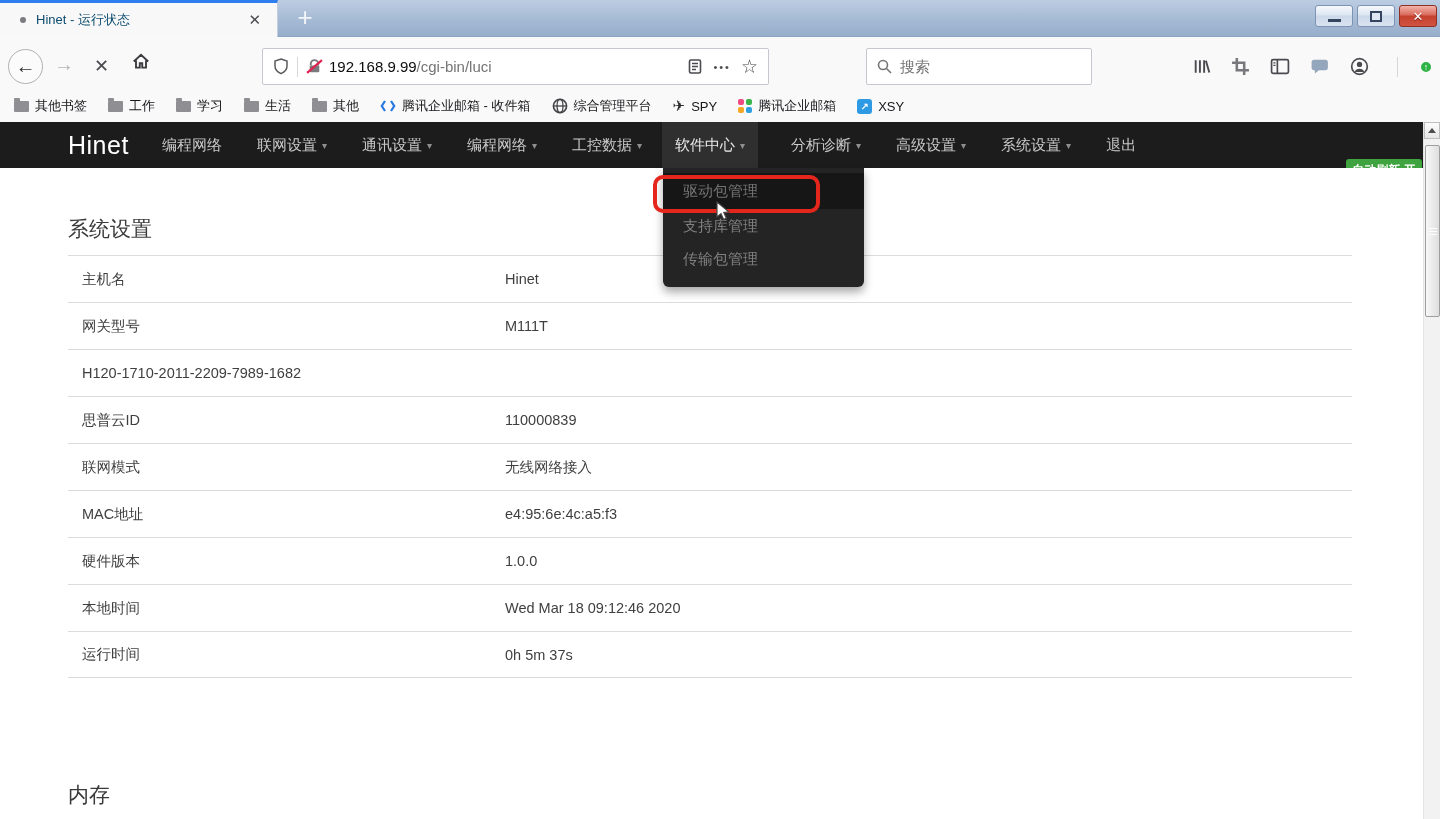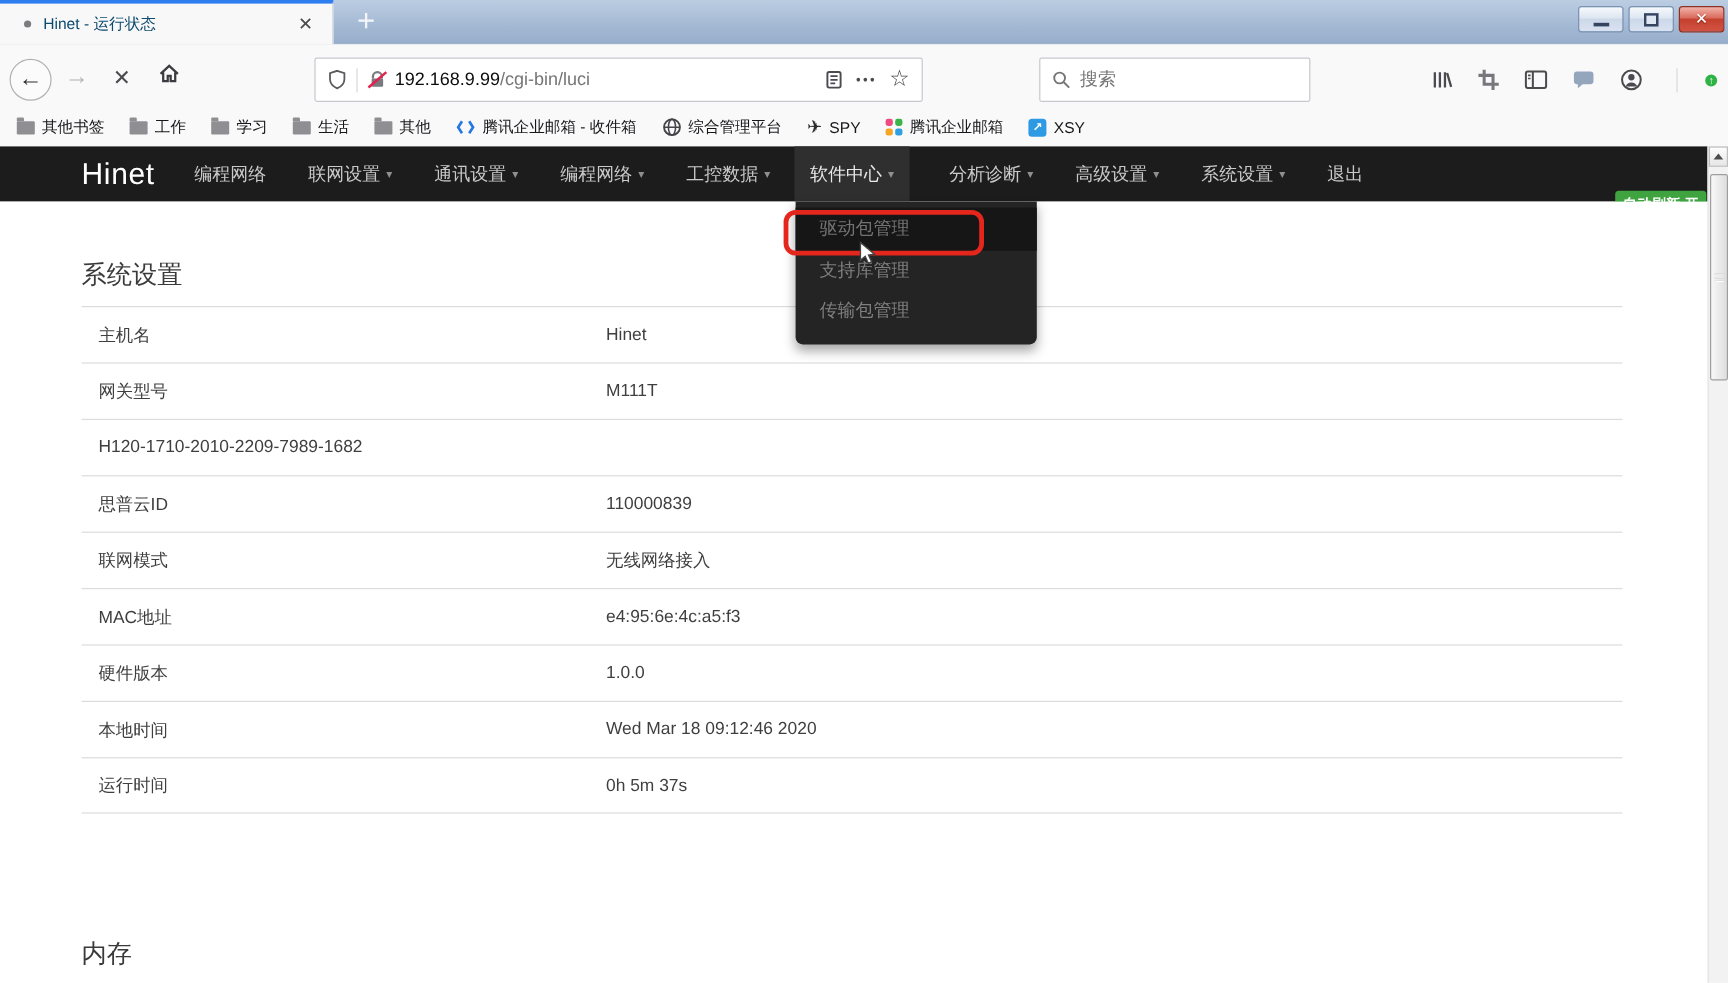--- a/index.html
+++ b/index.html
@@ -361,21 +361,21 @@
   <div id="sys-table">
     <div class="trow">
         <span class="tlabel">主机名</span>
         <span class="tval">Hinet</span>
       </div>
     <div class="trow">
         <span class="tlabel">网关型号</span>
         <span class="tval">M111T</span>
       </div>
     <div class="trow">
-        <span class="tval">H120-1710-2010-2209-7989-1682</span>
+        <span class="tval">H120-1710-2011-2209-7989-1682</span>
       </div>
     <div class="trow">
         <span class="tlabel">思普云ID</span>
         <span class="tval">110000839</span>
       </div>
     <div class="trow">
         <span class="tlabel">联网模式</span>
         <span class="tval">无线网络接入</span>
       </div>
     <div class="trow">

